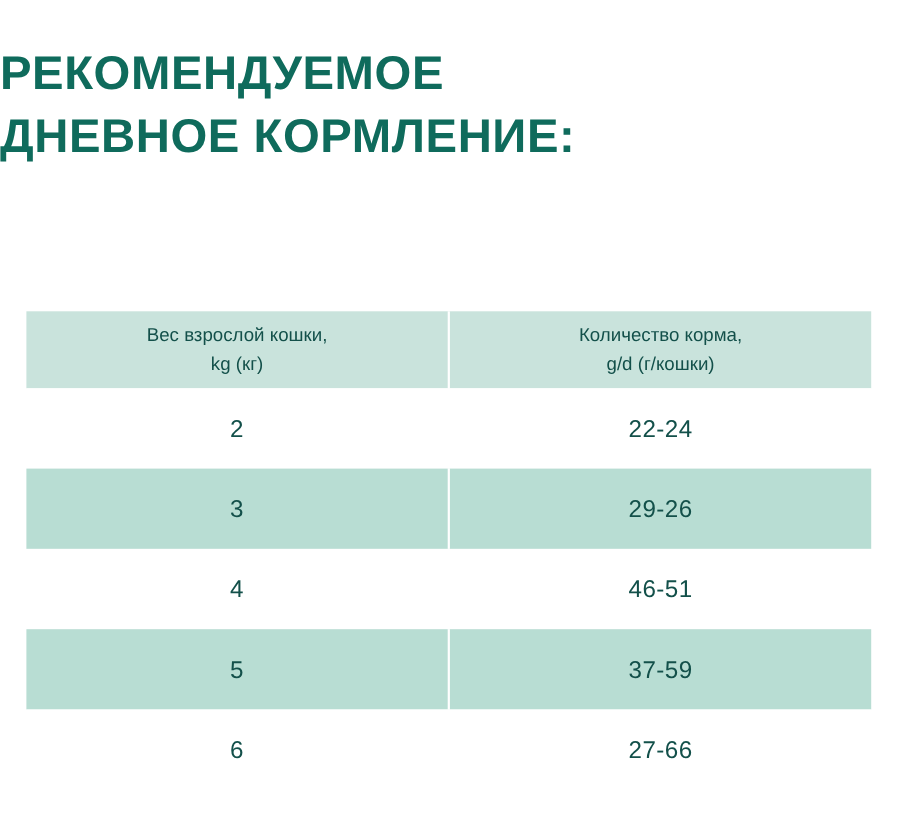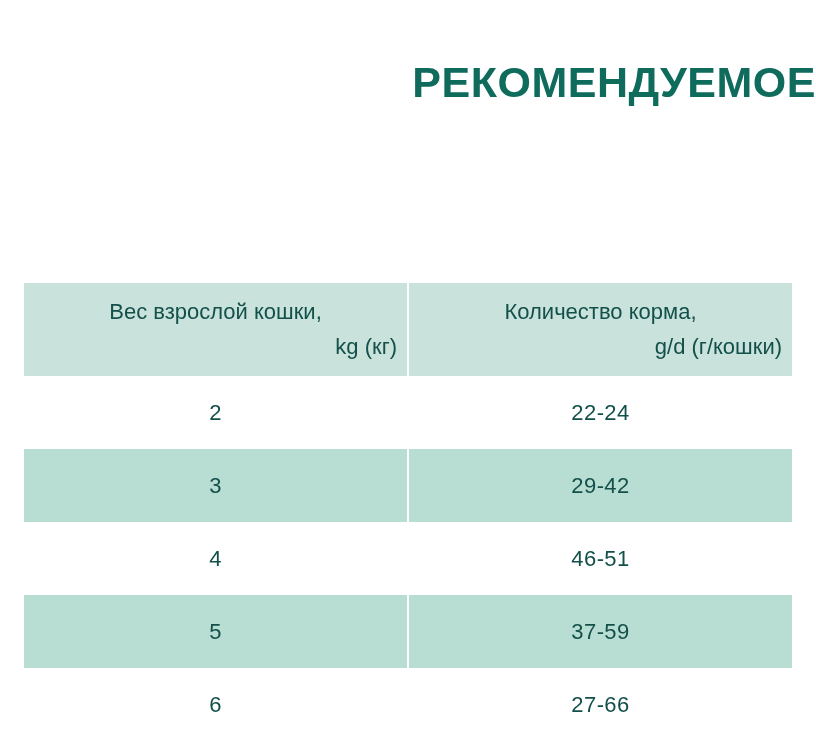--- a/index.html
+++ b/index.html
@@ -14,22 +14,22 @@
     color: #0f5c52;
     overflow: hidden;
   }
   .page {
     position: relative;
     width: 816px;
     height: 756px;
     box-sizing: border-box;
   }
   .title-block {
-    padding-top: 54px;
-    text-align: right;
+    padding-top: 39px;
+    text-align: left;
   }
   .title-line {
     font-size: 43px;
     font-weight: bold;
     letter-spacing: 0.5px;
     line-height: 1.33;
     color: #0f6b5c;
     text-transform: uppercase;
   }
   .table-wrap {
@@ -51,29 +51,28 @@
     vertical-align: middle;
     border-right: 2px solid #ffffff;
     color: #13504a;
   }
   table.feeding th:last-child,
   table.feeding td:last-child {
     border-right: none;
   }
   table.feeding thead th {
     background: #c9e3dc;
-    height: 93px;
-    font-size: 22px;
+    height: 70px;
+    font-size: 17px;
     font-weight: normal;
     line-height: 1.55;
     padding: 0 10px;
   }
   table.feeding thead th .sub {
     display: block;
-    text-align: right;
   }
   table.feeding tbody td {
     height: 71px;
     font-size: 22px;
     font-weight: normal;
     letter-spacing: 0.4px;
   }
   tr.row-light td {
     background: #ffffff;
   }
@@ -81,20 +80,21 @@
     background: #b8ddd3;
   }
 </style>
 </head>
 <body>
 
 <div class="page">
 
   <div class="title-block">
     <div class="title-line">РЕКОМЕНДУЕМОЕ</div>
+    <div class="title-line">ДНЕВНОЕ КОРМЛЕНИЕ:</div>
   </div>
 
   <div class="table-wrap">
     <table class="feeding">
       <colgroup>
         <col class="c1">
         <col class="c2">
       </colgroup>
       <thead>
         <tr>
@@ -108,21 +108,21 @@
           </th>
         </tr>
       </thead>
       <tbody>
         <tr class="row-light">
           <td>2</td>
           <td>22-24</td>
         </tr>
         <tr class="row-dark">
           <td>3</td>
-          <td>29-42</td>
+          <td>29-26</td>
         </tr>
         <tr class="row-light">
           <td>4</td>
           <td>46-51</td>
         </tr>
         <tr class="row-dark">
           <td>5</td>
           <td>37-59</td>
         </tr>
         <tr class="row-light">

